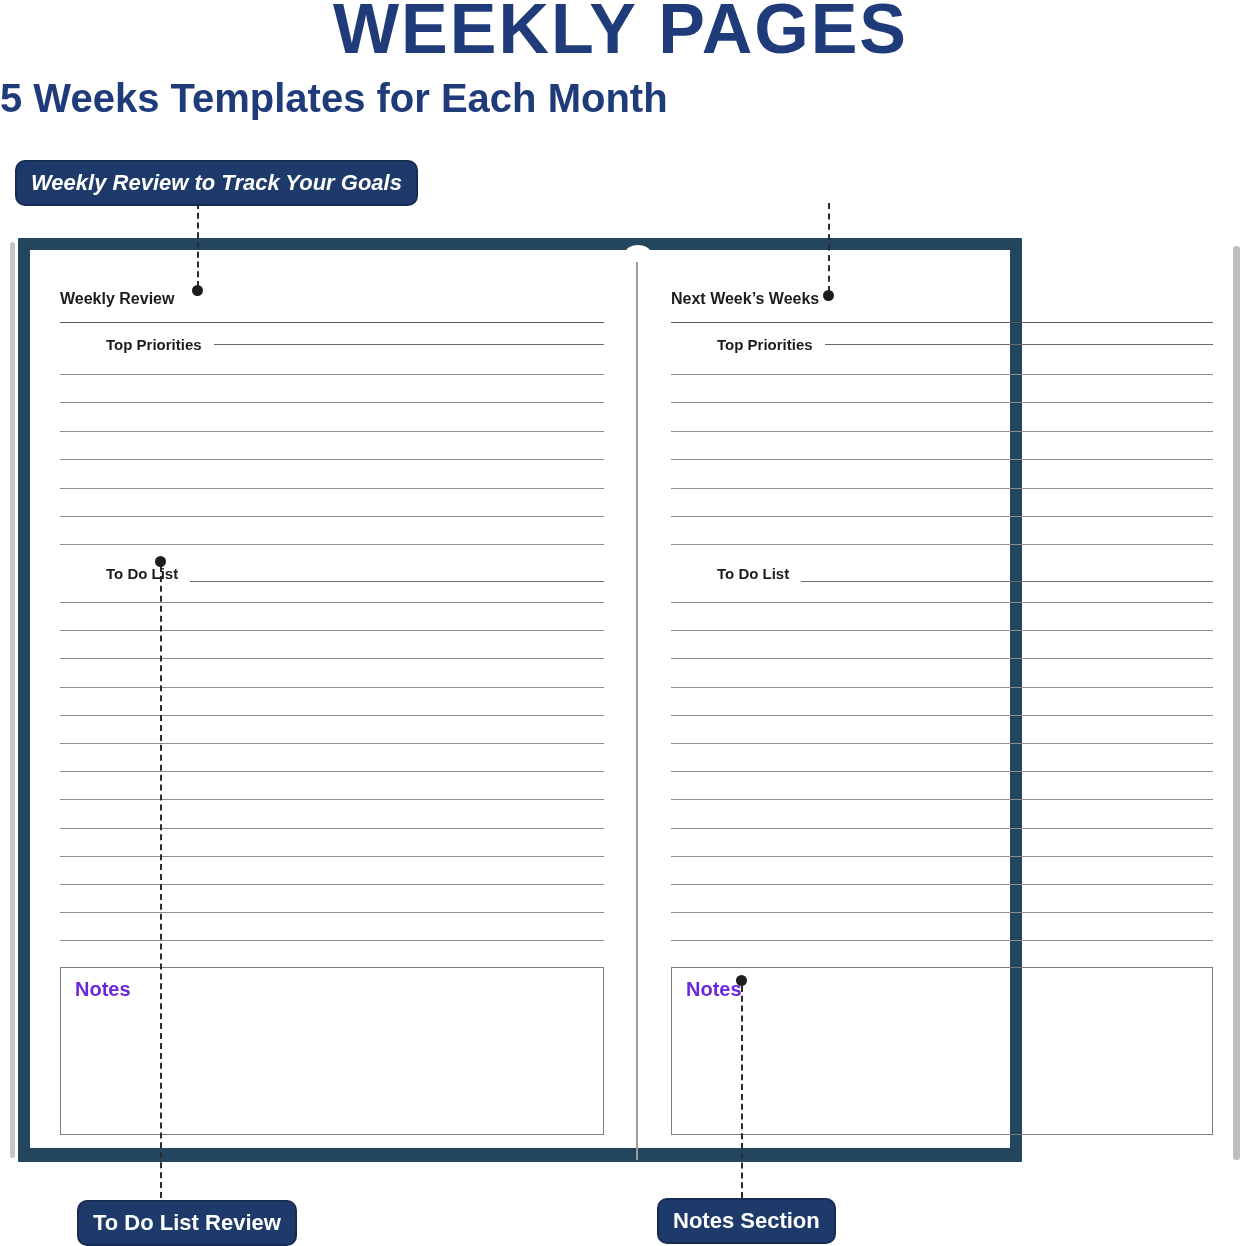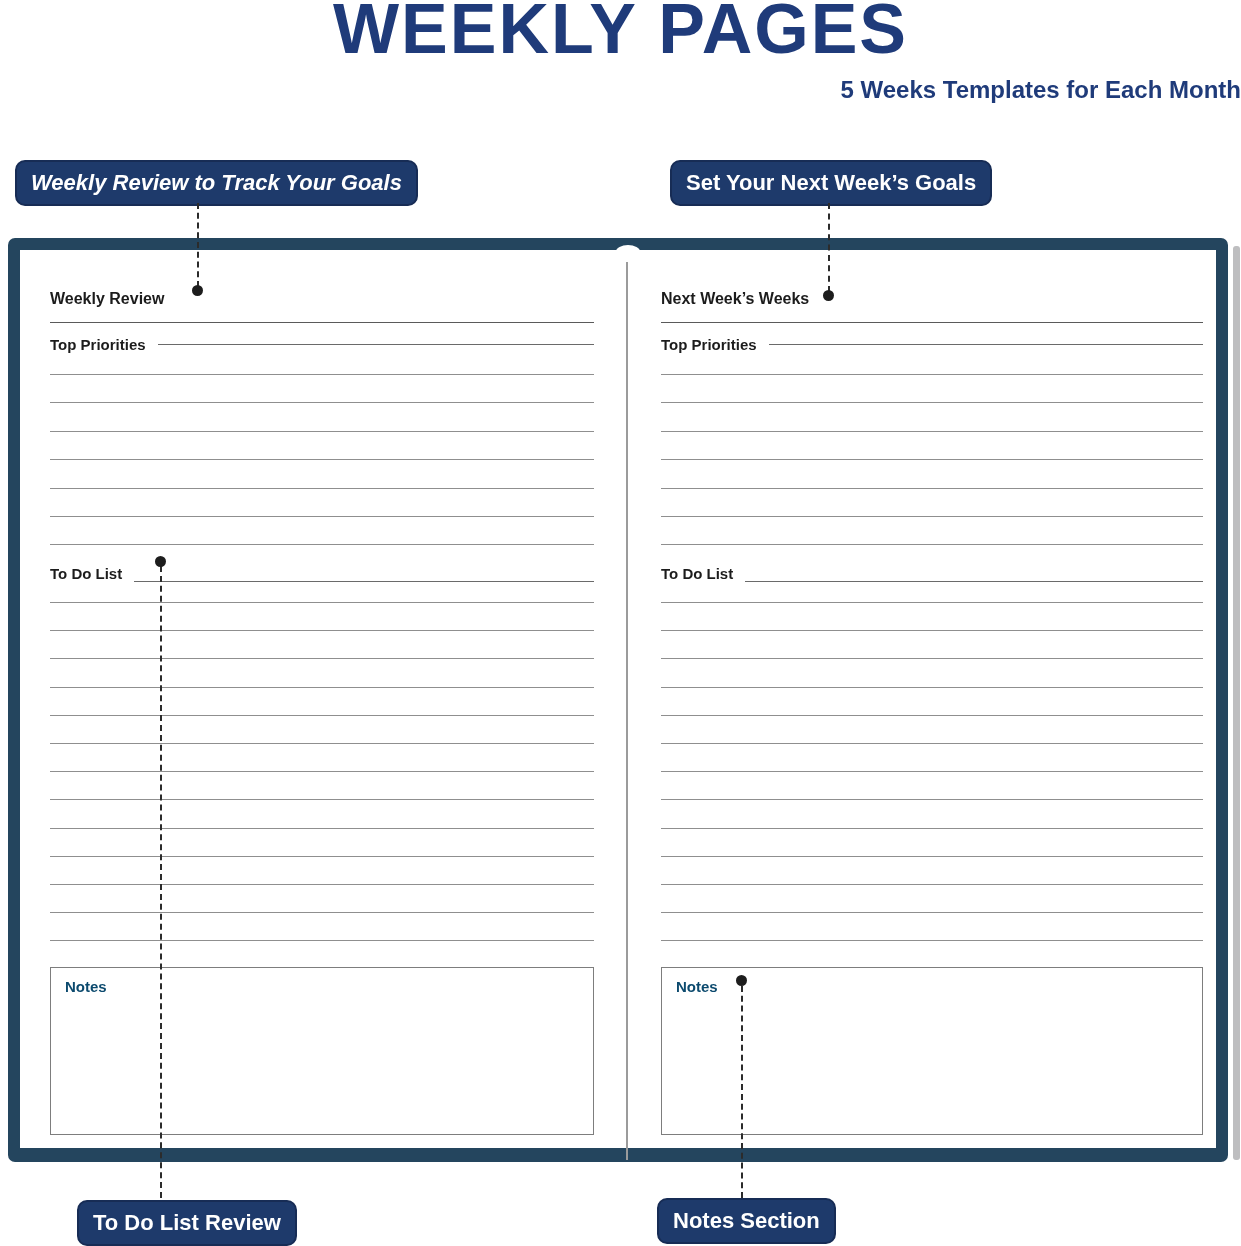--- a/index.html
+++ b/index.html
@@ -7,22 +7,22 @@
     --title-blue:#1f3b7a;
     --cover:#24455e;
   }
   html,body{margin:0;padding:0;background:#ffffff;}
   body{font-family:"Liberation Sans", sans-serif;}
   .canvas{position:relative;width:1241px;height:1246px;background:#ffffff;overflow:hidden;}
 
   
   .title{position:absolute;top:-10px;left:0;right:0;text-align:center;
     font-size:70px;line-height:78px;font-weight:bold;letter-spacing:2px;color:var(--title-blue);}
-  .subtitle{position:absolute;top:76px;left:0;right:0;text-align:right;
-    font-size:24px;font-weight:bold;color:var(--title-blue);}
+  .subtitle{position:absolute;top:76px;left:0;right:0;text-align:left;
+    font-size:40px;font-weight:bold;color:var(--title-blue);}
 
   
   .callout{position:absolute;background:var(--navy);color:#ffffff;font-weight:bold;
     font-size:22px;line-height:26px;padding:8px 14px;border-radius:10px;
     border:2px solid #172c55;white-space:nowrap;box-sizing:border-box;}
   .callout.c1{left:15px;top:160px;font-style:italic;}
   .callout.c2{left:670px;top:160px;}
   .callout.c3{left:77px;top:1200px;}
   .callout.c4{left:657px;top:1198px;}
 
@@ -34,59 +34,58 @@
   .d4{left:741px;top:986px;height:212px;}
   .dot{position:absolute;width:11px;height:11px;background:#1d1d1d;border-radius:50%;z-index:31;}
   .dot1{left:192px;top:285px;}
   .dot2{left:823px;top:290px;}
   .dot3{left:155px;top:556px;}
   .dot4{left:736px;top:975px;}
 
   
   .edge-left{position:absolute;left:10px;top:242px;width:5px;height:916px;background:#c7c7c9;border-radius:3px;}
   .edge-right{position:absolute;left:1233px;top:246px;width:7px;height:914px;background:#bebec0;border-radius:3px;}
-  .book{position:absolute;left:8px;top:238px;width:1220px;height:924px;
-    background:var(--cover);border-radius:7px;z-index:5;}
+  .book{position:absolute;left:18px;top:238px;width:1004px;height:924px;
+    background:var(--cover);border-radius:1px;z-index:5;}
   .pages{position:absolute;left:12px;top:12px;right:12px;bottom:14px;background:#ffffff;}
   .spine{position:absolute;left:606px;top:12px;width:2px;height:898px;background:#9b9b9b;z-index:6;}
   .notch{position:absolute;background:#ffffff;border-radius:50%;z-index:7;}
   .notch-top{left:596px;top:-5px;width:24px;height:13px;}
   .notch-bottom{left:595px;top:916px;width:26px;height:14px;}
 
   
   .page{position:absolute;top:12px;height:898px;z-index:8;}
   .page.left{left:30px;width:544px;}
   .page.right{left:641px;width:542px;}
   .page-header{position:absolute;top:28px;left:0;font-size:16px;font-weight:bold;color:#1c1c1c;}
   .header-rule{position:absolute;top:60px;left:0;right:0;border-top:1.5px solid #5a5a5a;}
   .section-row{position:absolute;left:0;right:0;display:flex;align-items:center;height:20px;}
-  .section-row .label{font-size:15px;font-weight:bold;color:#1c1c1c;}
+  .section-row .label{font-size:15px;font-weight:bold;color:#1c1c1c;margin-left:46px;}
   .section-row .row-line{flex:1;border-top:1px solid #6a6a6a;margin-left:12px;}
   .row-priorities{top:72px;}
   .row-todo{top:300px;align-items:flex-end;}
   .lines{position:absolute;left:0;right:0;}
   .lines .rule{height:0;border-top:1px solid #8f8f8f;}
   .lines-priorities{top:112px;}
   .lines-priorities .rule{margin-bottom:27.4px;}
   .lines-todo{top:340px;}
   .lines-todo .rule{margin-bottom:27.2px;}
   .notes-box{position:absolute;top:705px;left:0;right:0;height:168px;
     border:1.5px solid #7d7d7d;box-sizing:border-box;}
-  .notes-box .label{display:inline-block;margin:10px 0 0 14px;font-size:15px;font-weight:bold;color:#0c4a6e;}
+  .notes-box .label{display:inline-block;margin:10px 0 0 14px;font-size:20px;font-weight:bold;color:#6d28d9;}
 </style>
 </head>
 <body>
 
 <div class="canvas">
 
   <div class="title">WEEKLY PAGES</div>
   <div class="subtitle">5 Weeks Templates for Each Month</div>
 
   <div class="callout c1">Weekly Review to Track Your Goals</div>
-  <div class="callout c2">Set Your Next Week’s Goals</div>
   <div class="callout c3">To Do List Review</div>
   <div class="callout c4">Notes Section</div>
 
   <div class="edge-left"></div>
   <div class="edge-right"></div>
 
   <div class="book">
     <div class="pages">
 
       <div class="page left">

